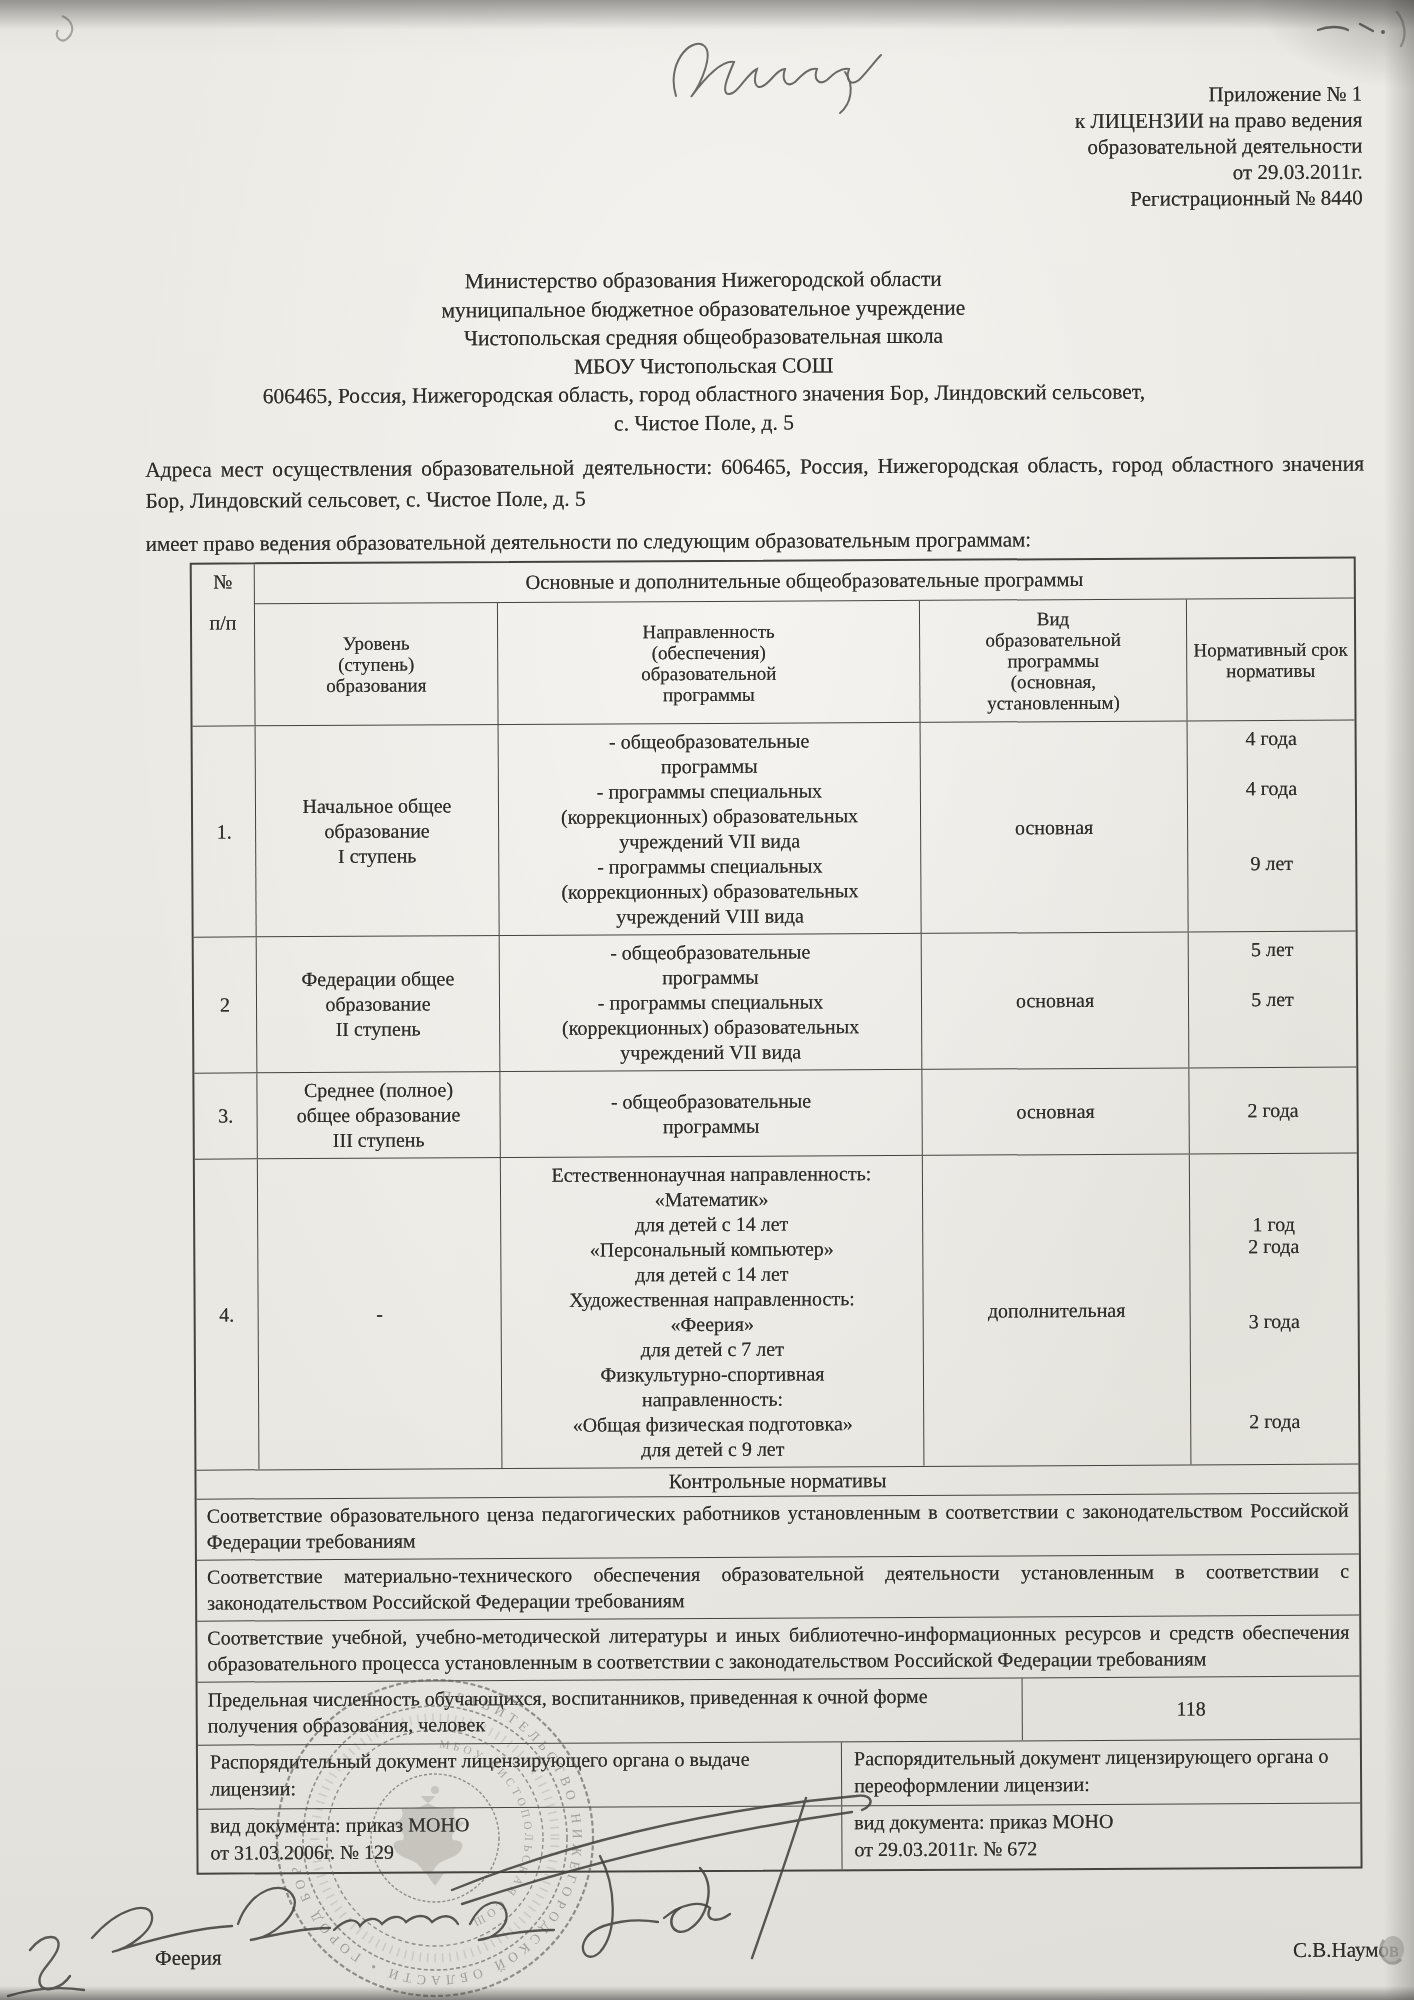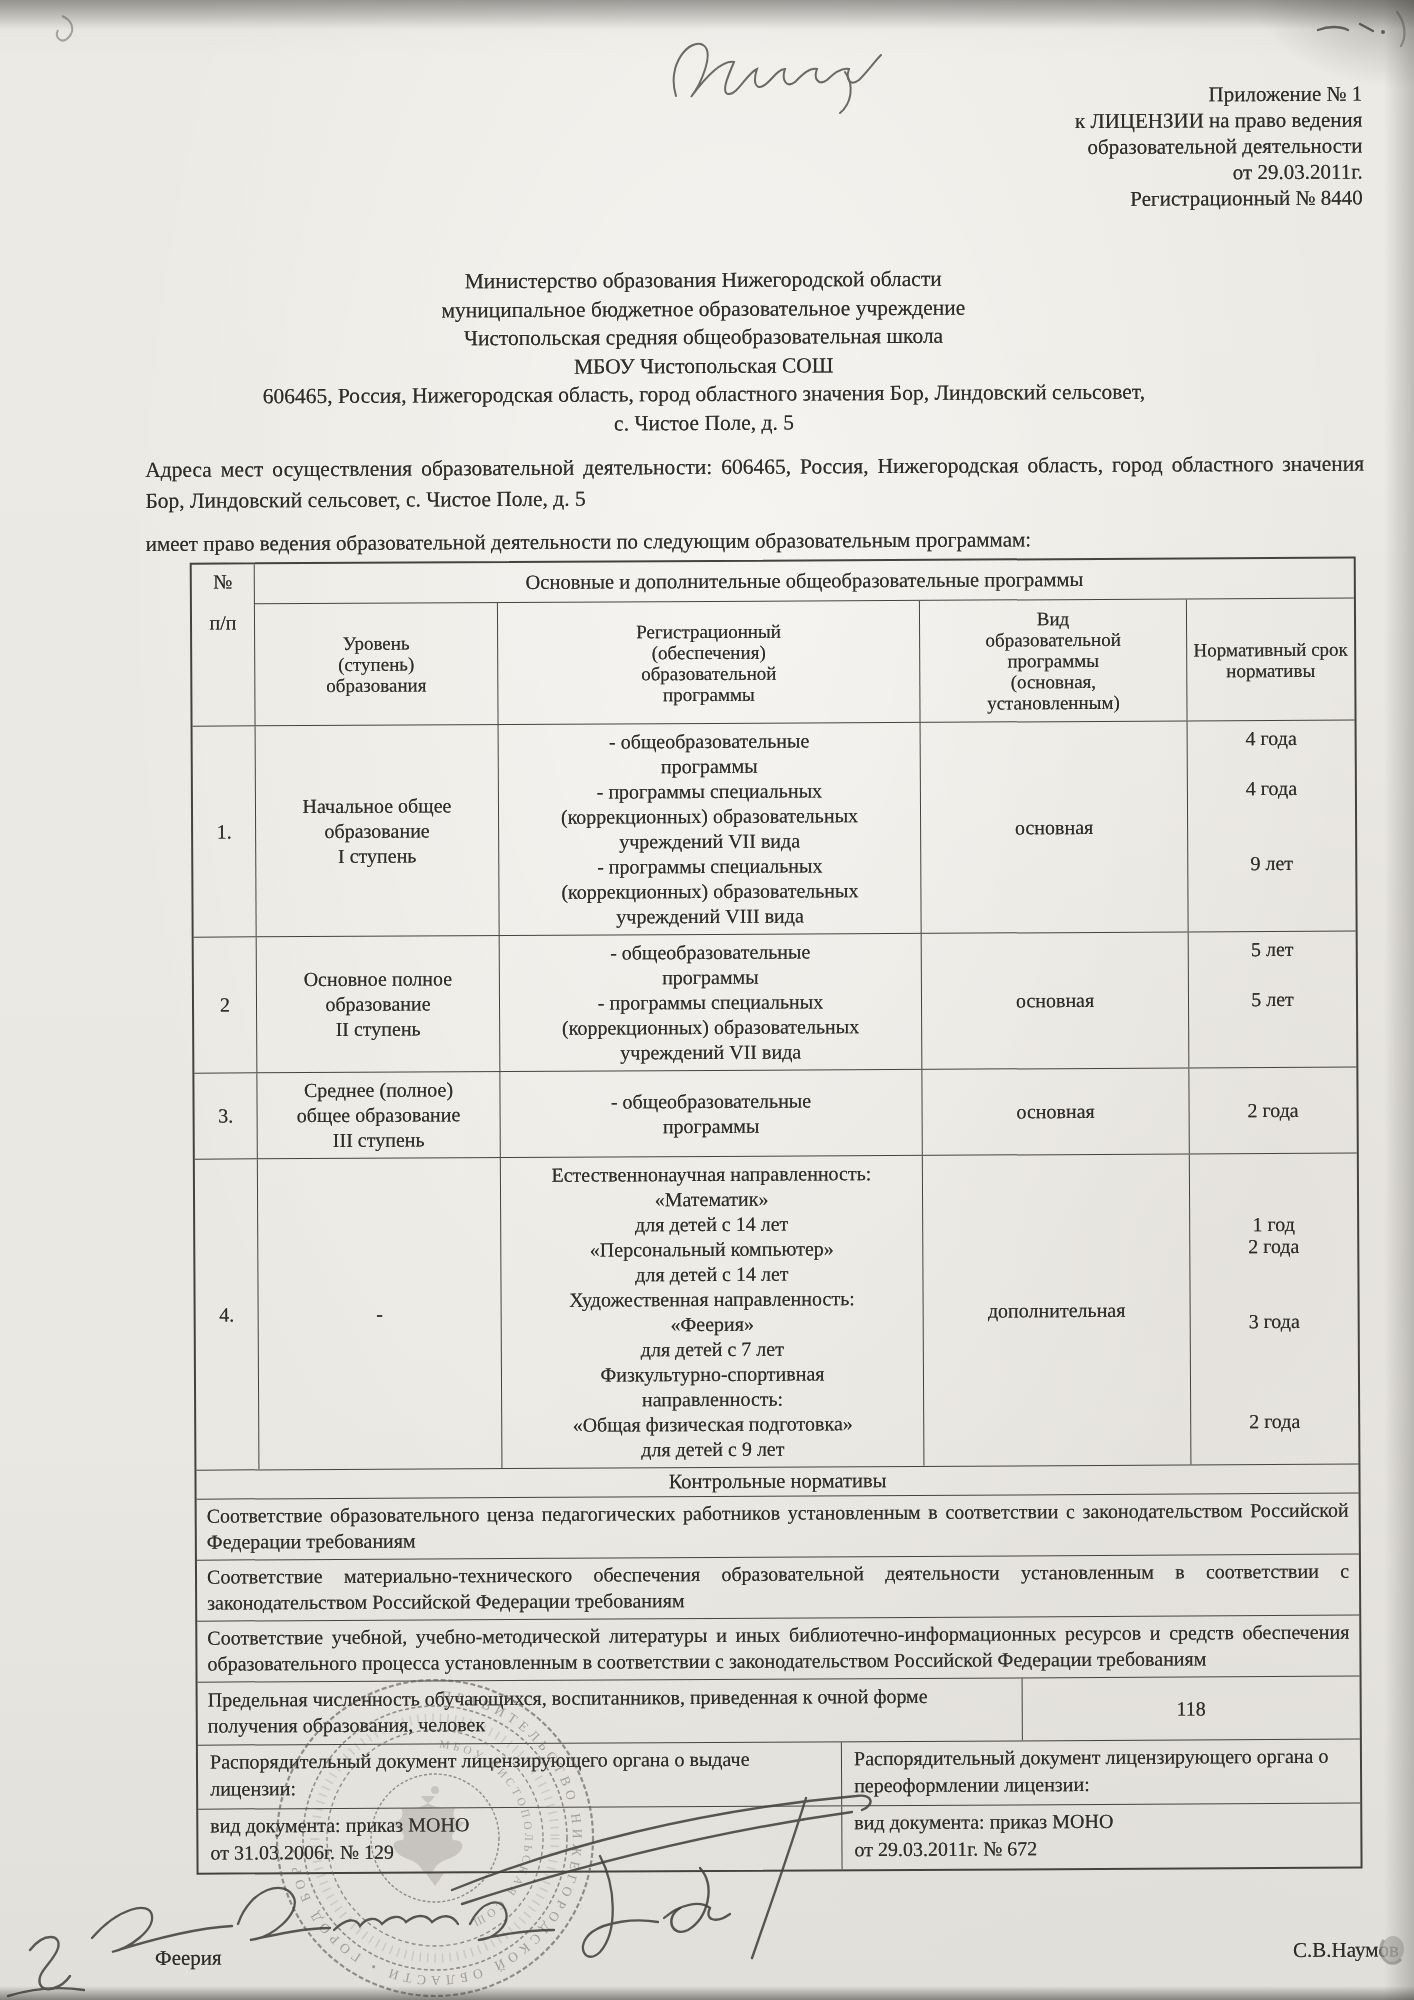--- a/index.html
+++ b/index.html
@@ -107,21 +107,21 @@
 
     <div class="colh">
           <div>
             <div>Уровень</div>
             <div>(ступень)</div>
             <div>образования</div>
           </div>
         </div>
         <div class="colh">
           <div>
-            <div>Регистрационный</div>
+            <div>Направленность</div>
             <div>(обеспечения)</div>
             <div>образовательной</div>
             <div>программы</div>
           </div>
         </div>
         <div class="colh">
           <div>
             <div>Вид</div>
             <div>образовательной</div>
             <div>программы</div>
@@ -165,21 +165,21 @@
               <div class="term" style="top: 0px;">4 года</div>
               <div class="term" style="top: 50px;">4 года</div>
               <div class="term" style="top: 125px;">9 лет</div>
             </div>
           </div>
         </div>
         <div class="trow">
           <div class="c">2</div>
           <div class="c">
             <div>
-              <div>Основное полное</div>
+              <div>Федерации общее</div>
               <div>образование</div>
               <div>II ступень</div>
             </div>
           </div>
           <div class="c">
             <div>
               <div>- общеобразовательные</div>
               <div>программы</div>
               <div>- программы специальных</div>
               <div>(коррекционных) образовательных</div>

